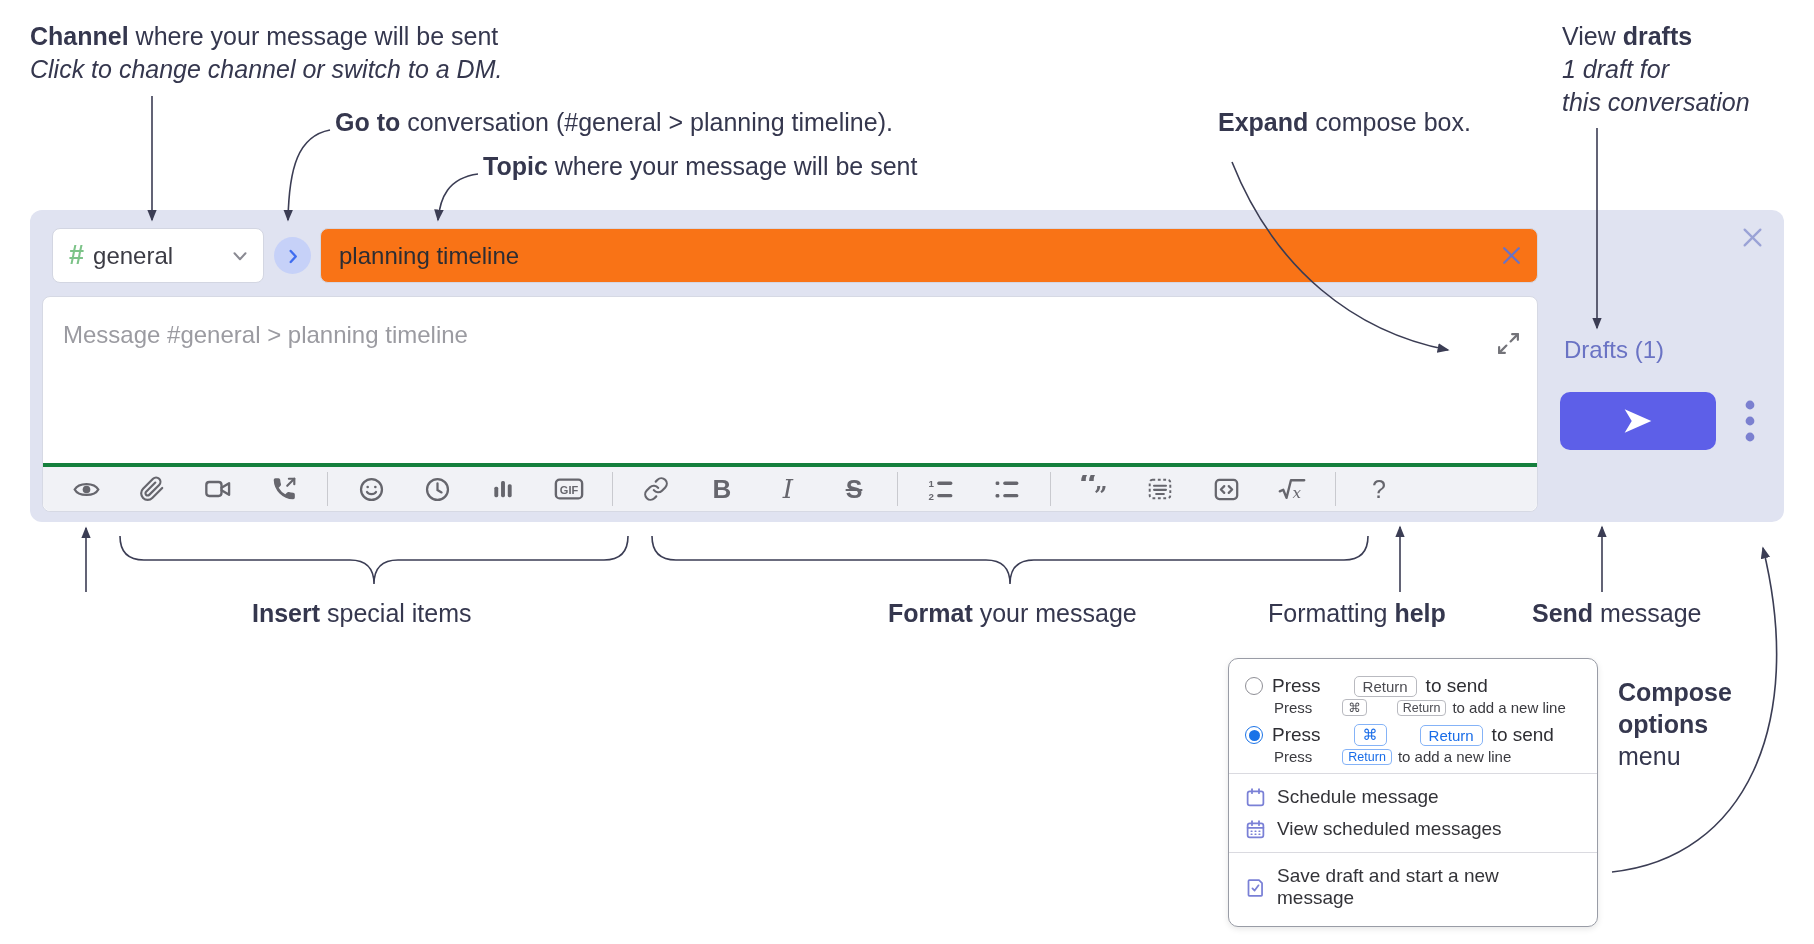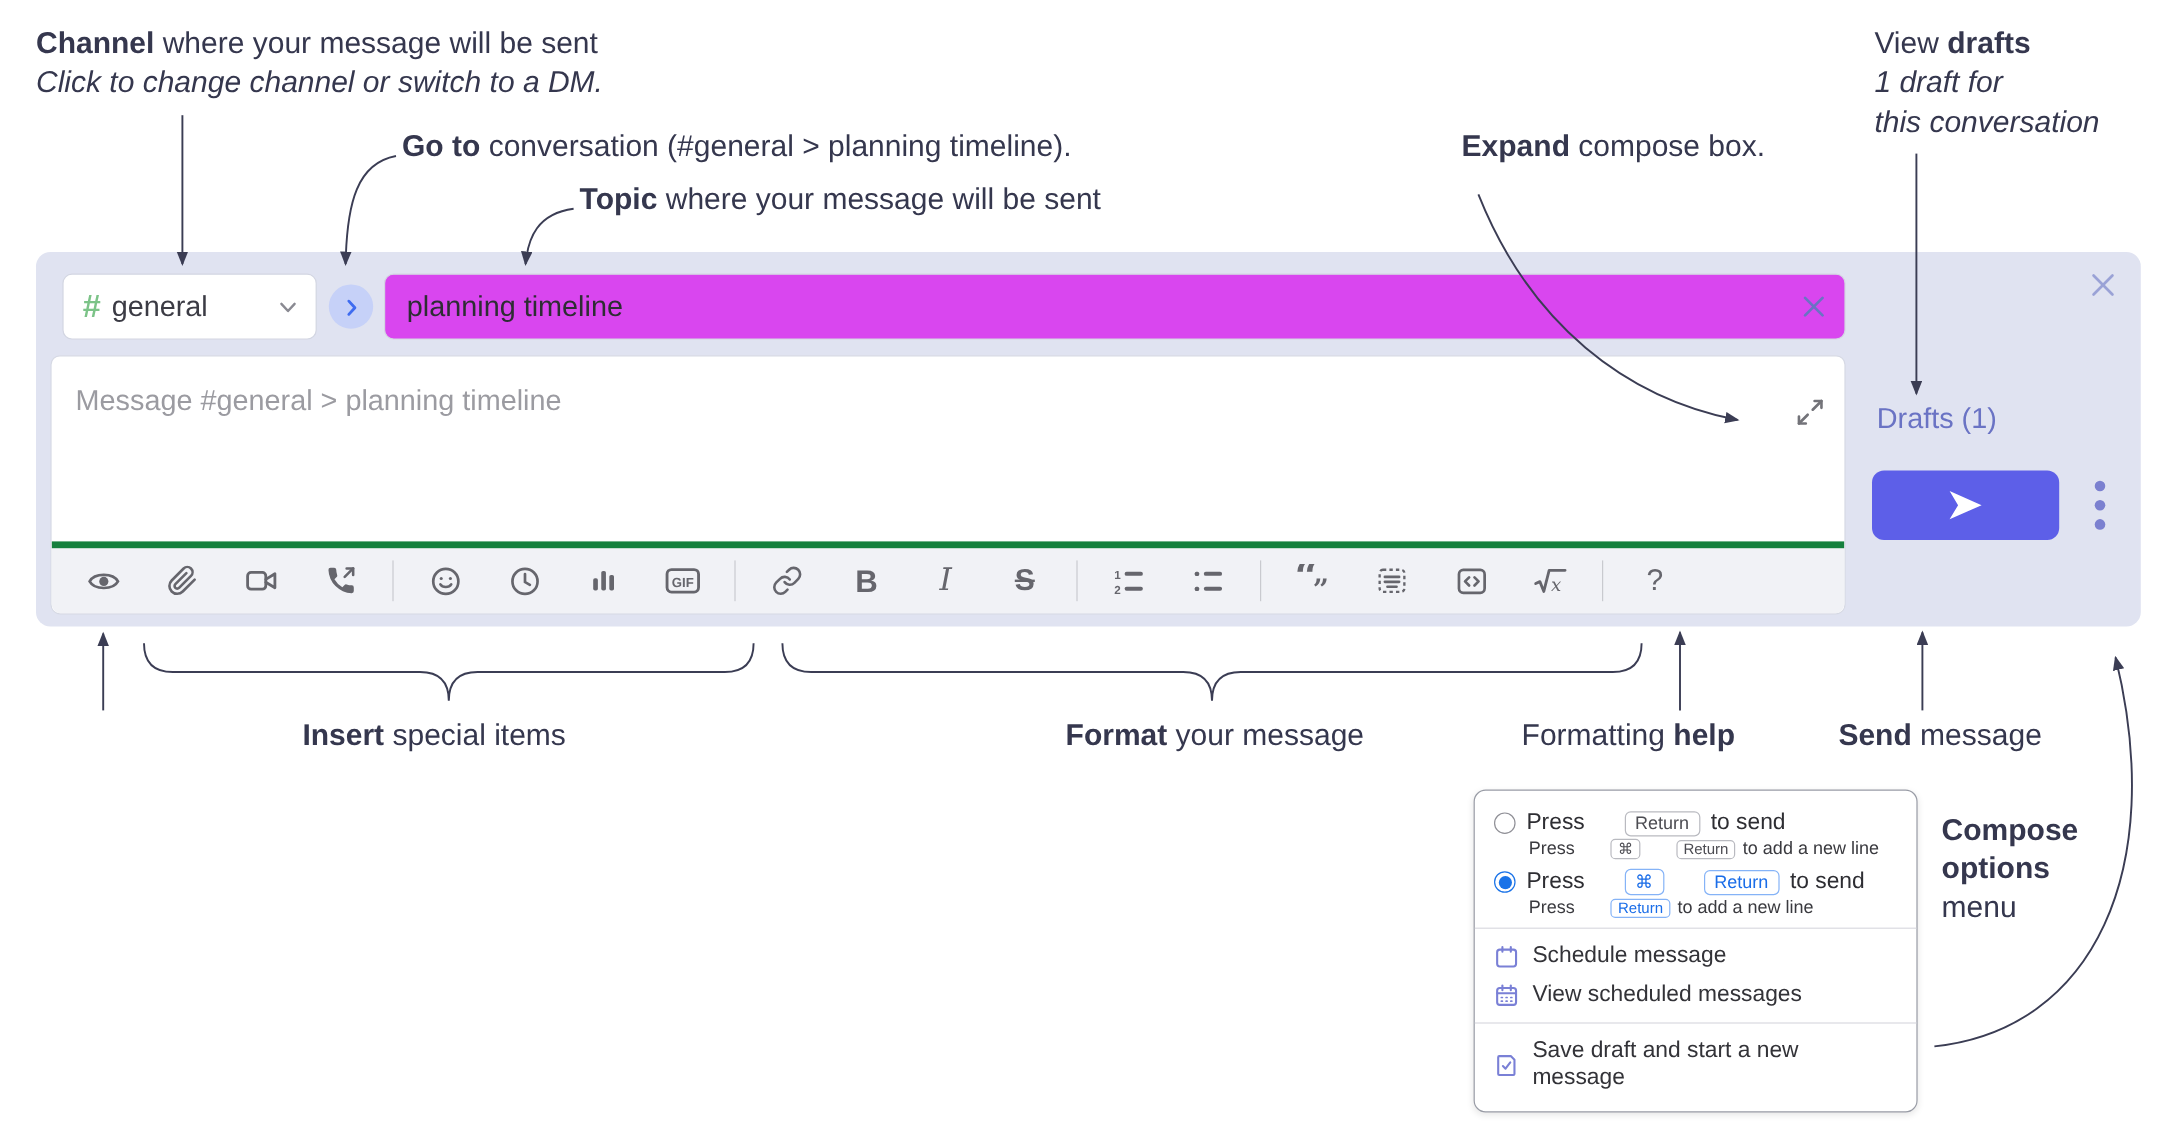--- a/index.html
+++ b/index.html
@@ -15,28 +15,28 @@
   .overlay{position:absolute;left:0;top:0;width:1814px;height:944px;pointer-events:none;z-index:5;}
 
   
   .compose{position:absolute;left:30px;top:210px;width:1754px;height:312px;background:#e0e3f1;border-radius:12px;}
   .chan{position:absolute;left:22px;top:18px;width:212px;height:55px;background:#fff;border:1px solid #d3d6e2;border-radius:8px;display:flex;align-items:center;padding:0 12px 0 16px;box-sizing:border-box;cursor:pointer;}
   .hash{color:#7cc388;font-weight:700;font-size:27px;margin-right:9px;}
   .chan-name{font-size:24px;color:#3b3b44;}
   .chan .chev{margin-left:auto;}
   .circle-btn{position:absolute;left:244px;top:27px;width:37px;height:37px;border-radius:50%;background:#c6d1f8;display:flex;align-items:center;justify-content:center;cursor:pointer;}
   .topic{position:absolute;left:290px;top:18px;width:1218px;height:55px;}
-  .topic input{width:100%;height:100%;border:1px solid #d3d6e2;border-radius:8px;font-size:24px;color:#2d2d33;padding:0 56px 0 18px;box-sizing:border-box;font-family:inherit;background:#d946ef;outline:none;}
+  .topic input{width:100%;height:100%;border:1px solid #d3d6e2;border-radius:8px;font-size:24px;color:#2d2d33;padding:0 56px 0 18px;box-sizing:border-box;font-family:inherit;background:#f97316;outline:none;}
   .topic .clear{position:absolute;right:14px;top:15px;cursor:pointer;}
   .box-close{position:absolute;right:18px;top:14px;cursor:pointer;}
   .msgbox{position:absolute;left:12px;top:86px;width:1496px;height:216px;background:#fff;border:1px solid #d6d9e4;border-radius:8px;box-sizing:border-box;}
   .msgbox textarea{position:absolute;left:0;top:0;right:0;bottom:60px;width:100%;height:156px;border:0;resize:none;font-family:"Liberation Sans",sans-serif;font-size:24px;color:#2d2d33;padding:24px 64px 0 20px;box-sizing:border-box;border-radius:8px 8px 0 0;outline:none;background:transparent;}
   .msgbox textarea::placeholder{color:#9b9ba1;opacity:1;}
   .expand{position:absolute;right:16px;top:34px;cursor:pointer;}
-  .toolbar{position:absolute;left:0;right:0;bottom:0;height:60px;background:#f1f2f6;border-top:6px solid #15803d;border-radius:0 0 8px 8px;display:flex;align-items:center;padding:0 6px 0 10px;box-sizing:border-box;}
+  .toolbar{position:absolute;left:0;right:0;bottom:0;height:48px;background:#f1f2f6;border-top:4px solid #15803d;border-radius:0 0 8px 8px;display:flex;align-items:center;padding:0 6px 0 10px;box-sizing:border-box;}
   .tbtn{width:46px;height:46px;display:flex;align-items:center;justify-content:center;cursor:pointer;flex:0 0 auto;margin:0 10px;color:#66666d;}
   .tdiv{width:1px;height:34px;background:#c9cacf;margin:0 10px;flex:0 0 auto;}
   .glyph-b{font-size:26px;font-weight:700;color:#66666d;}
   .glyph-i{font-size:26px;font-style:italic;font-family:"DejaVu Serif",serif;color:#66666d;}
   .glyph-s{font-size:25px;font-weight:600;text-decoration:line-through;color:#66666d;}
   .glyph-q{font-size:25px;color:#66666d;}
   .drafts-link{position:absolute;left:1534px;top:126px;font-size:24px;color:#6a73c4;cursor:pointer;}
   .send-btn{position:absolute;left:1530px;top:182px;width:156px;height:58px;border-radius:10px;background:#5d5fe8;display:flex;align-items:center;justify-content:center;cursor:pointer;}
   .ellipsis{position:absolute;left:1712px;top:188px;cursor:pointer;}
 

